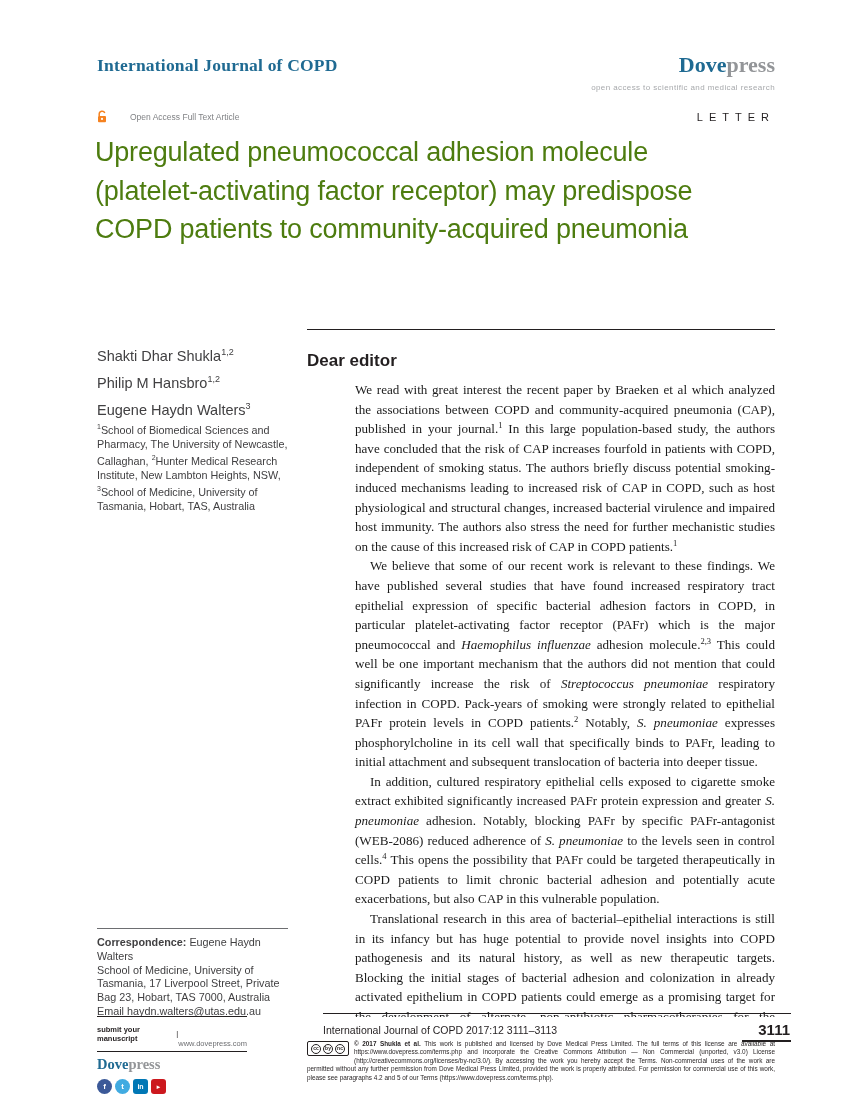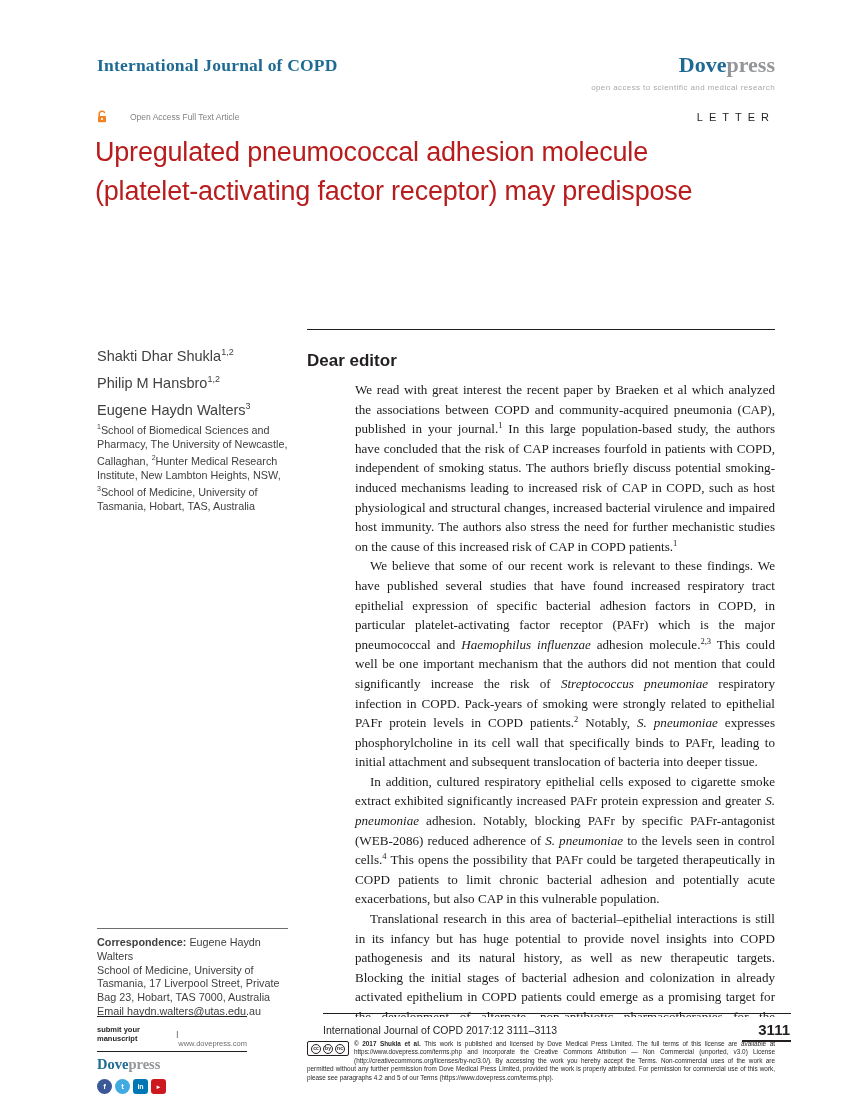--- a/index.html
+++ b/index.html
@@ -37,21 +37,21 @@
   .oa-label { font-size:8.5px; color:#808285; }
   .article-type {
     font-size:11px; letter-spacing:6px; color:var(--ink,#231F20);
     font-weight:500; padding-right:0;margin-left:48px;
   }
 
   
   .article-title {
     position:absolute; left:95px; top:133px; width:700px;
     font-size:27px; line-height:38.5px; font-weight:400;
-    color:#b91c1c; letter-spacing:-0.2px;
+    color:#4d7c0f; letter-spacing:-0.2px;
   }
   .article-title .line { display:block; white-space:nowrap; }
 
   
   .authors {
     position:absolute; left:97px; top:341px;
     font-size:14.5px; line-height:23px; color:#414042;
   }
   .authors sup { font-size:9px; }
   .affiliations {
@@ -150,20 +150,21 @@
         </svg>
       </span>
       <span class="oa-label">Open Access Full Text Article</span>
     </div>
     <div class="article-type">LETTER</div>
   </div>
 
   <h1 class="article-title">
     <span class="line">Upregulated pneumococcal adhesion molecule</span>
     <span class="line">(platelet-activating factor receptor) may predispose</span>
+    <span class="line">COPD patients to community-acquired pneumonia</span>
   </h1>
 
   <div class="authors">
     <div class="author"><span>Shakti Dhar Shukla</span><sup>1,2</sup></div>
     <div class="author"><span>Philip M Hansbro</span><sup>1,2</sup></div>
     <div class="author"><span>Eugene Haydn Walters</span><sup>3</sup></div>
   </div>
   <div class="affiliations"><sup>1</sup>School of Biomedical Sciences and Pharmacy, The University of Newcastle, Callaghan, <sup>2</sup>Hunter Medical Research Institute, New Lambton Heights, NSW, <sup>3</sup>School of Medicine, University of Tasmania, Hobart, TAS, Australia</div>
 
   <div class="correspondence">

